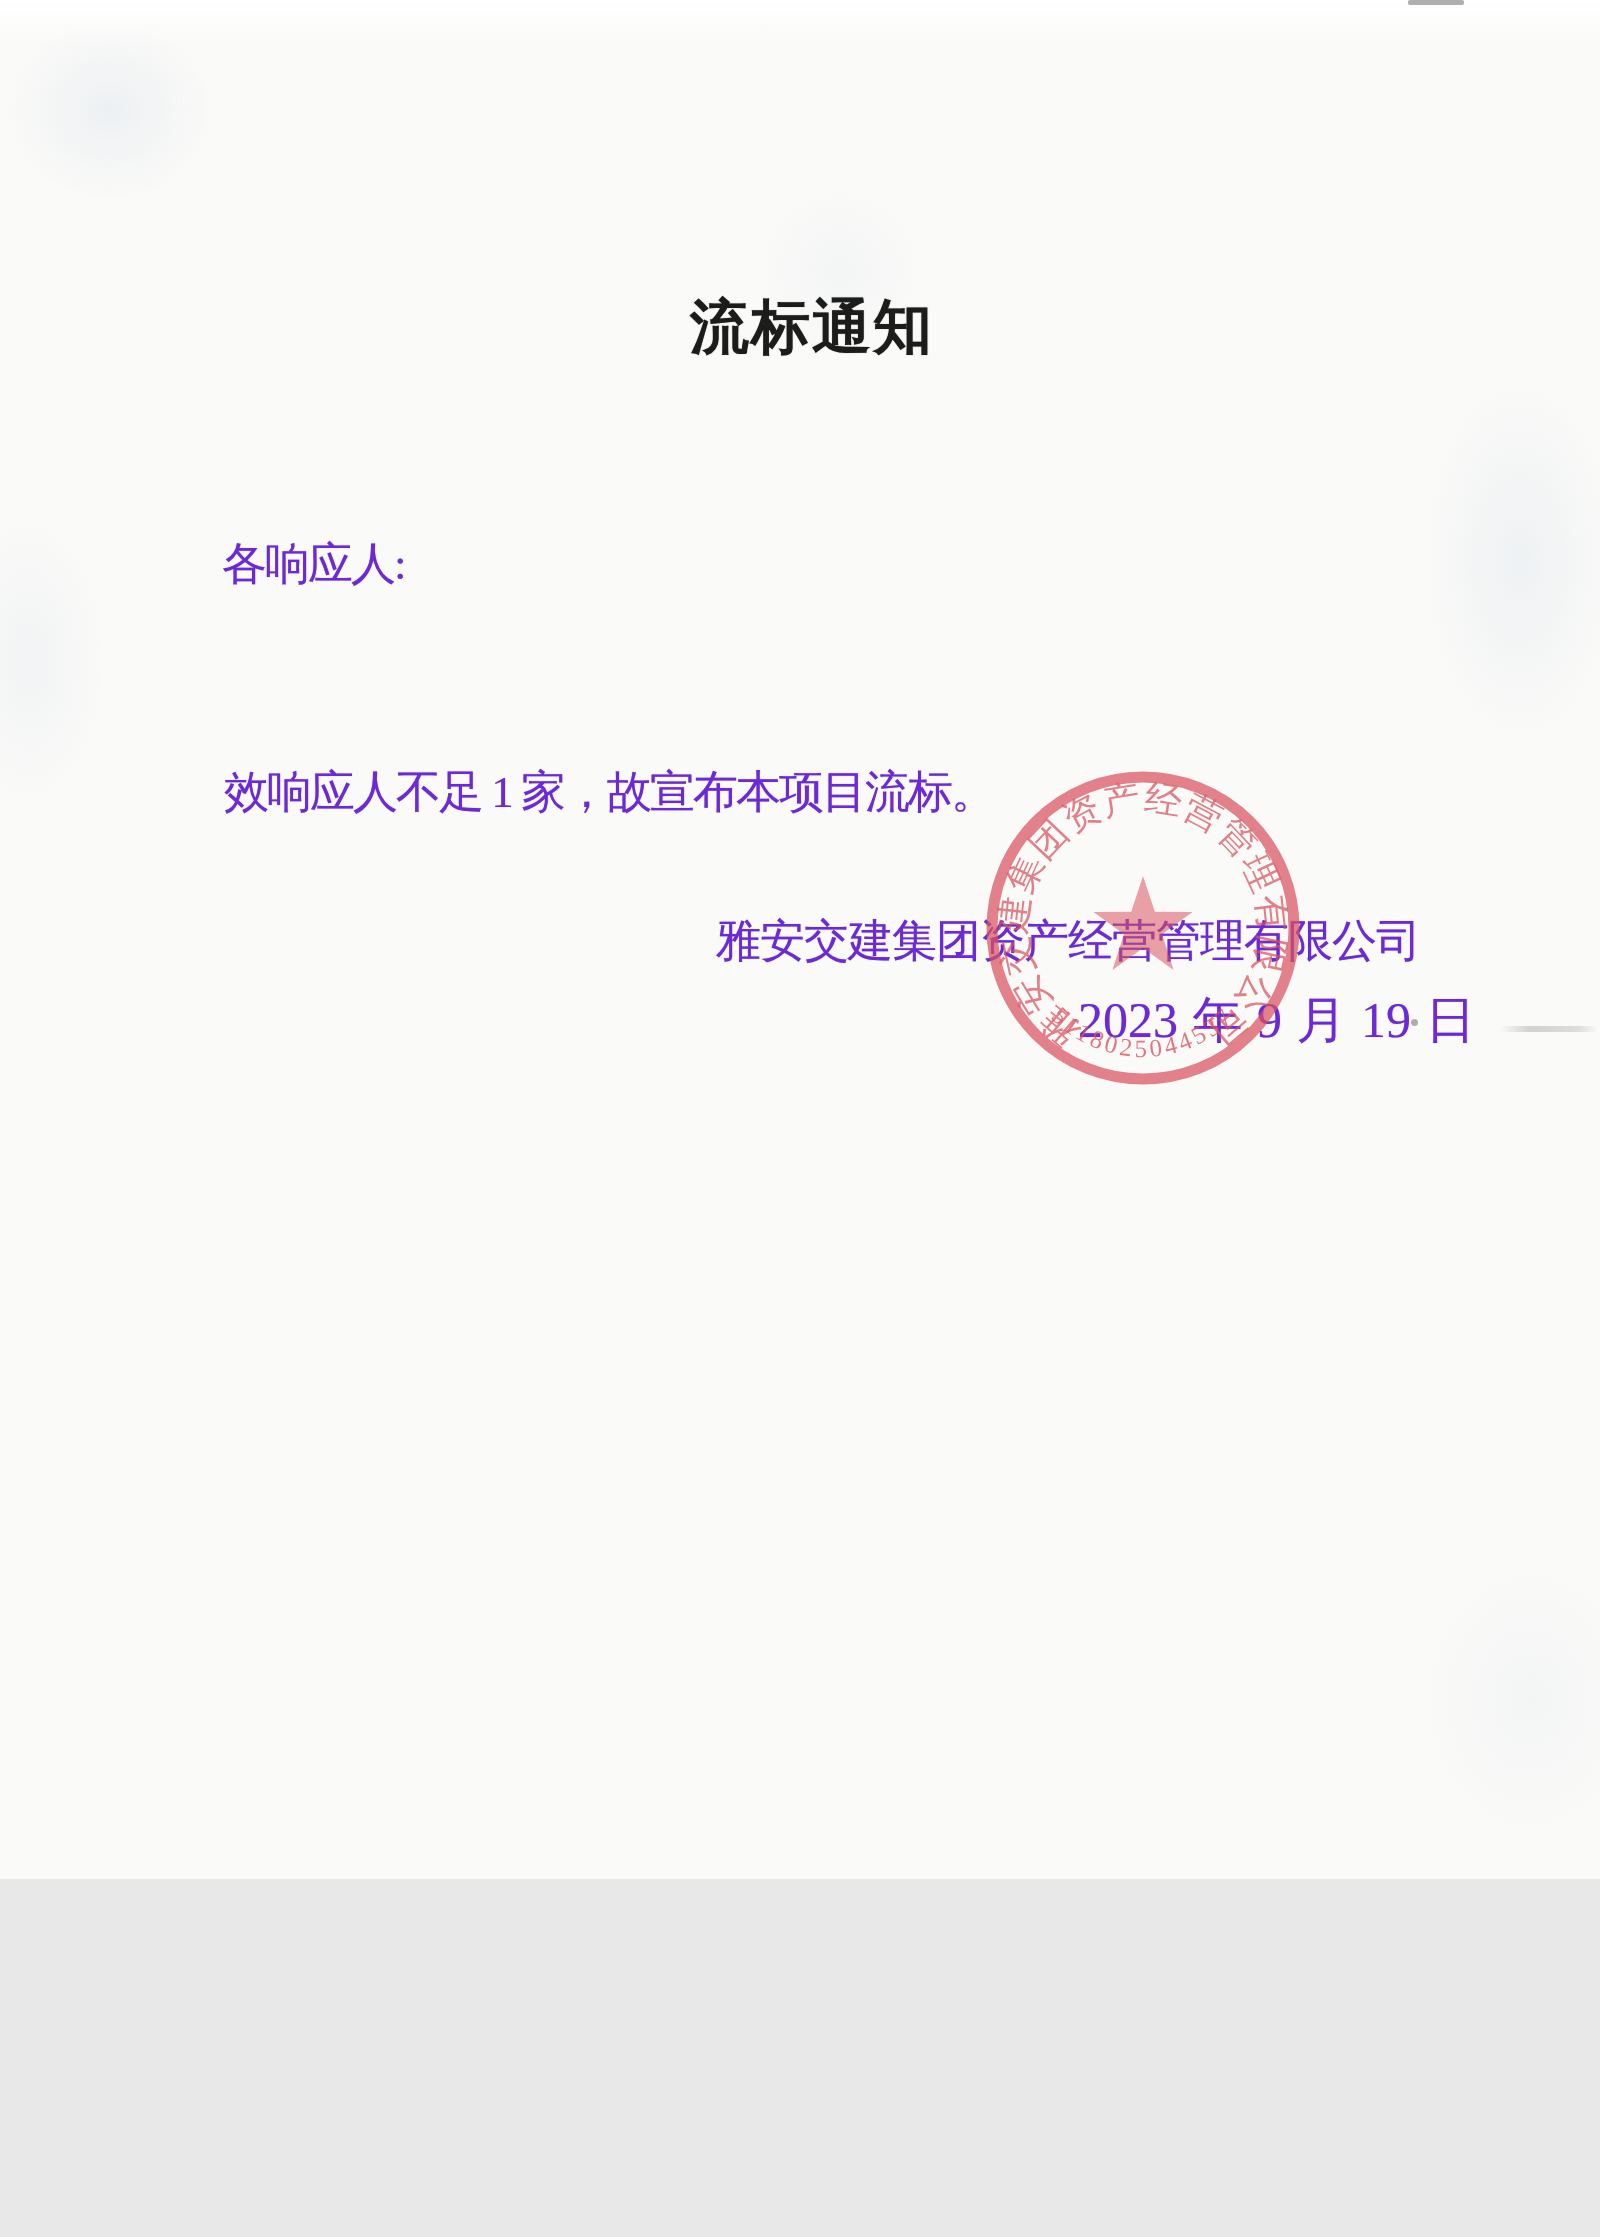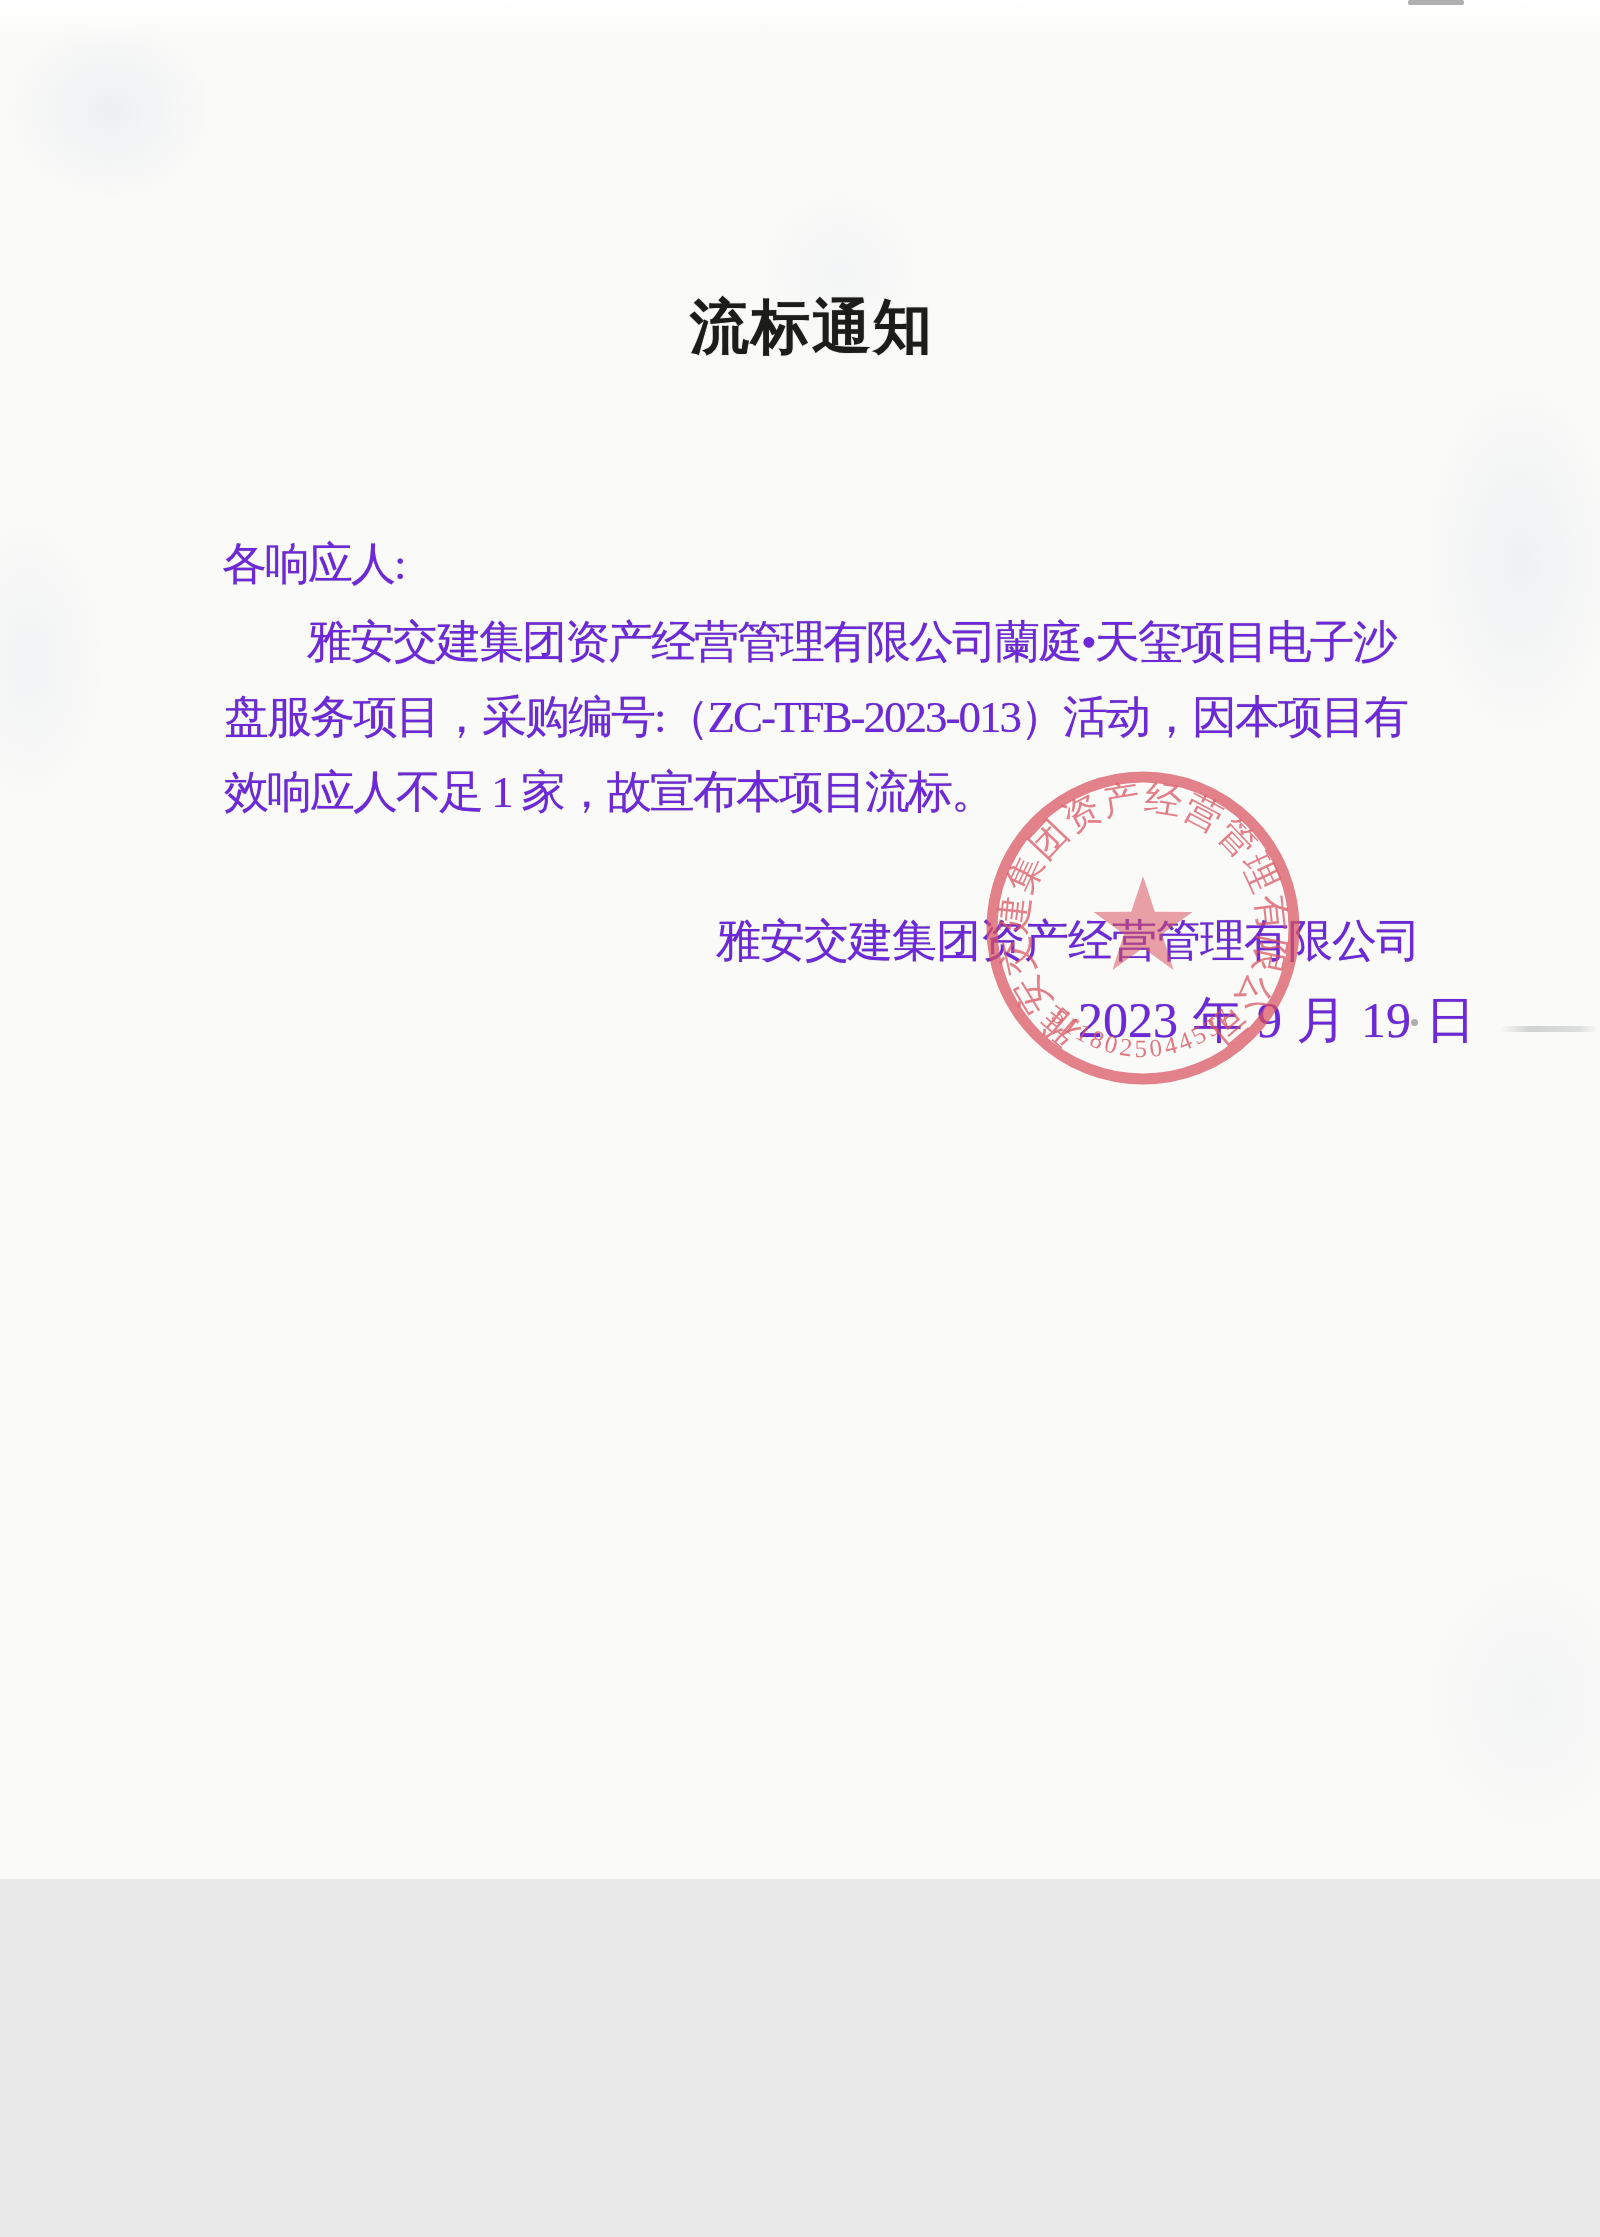--- a/index.html
+++ b/index.html
@@ -79,22 +79,20 @@
 </head>
 <body>
 
 <div class="page">
 
   <div class="scan-texture"></div>
 
   <div class="title">流标通知</div>
 
   <div class="bodyline greeting">各响应人:</div>
-  <div class="bodyline para-line-0">雅安交建集团资产经营管理有限公司蘭庭•天玺项目电子沙</div>
-  <div class="bodyline para-line-1">盘服务项目，采购编号:（ZC-TFB-2023-013）活动，因本项目有</div>
   <div class="bodyline para-line-2">效响应人不足 1 家，故宣布本项目流标。</div>
 
   <div class="bodyline sig-company">雅安交建集团资产经营管理有限公司</div>
   <div class="bodyline sig-date">2023 年 9 月 19 日</div>
 
   <svg class="stamp" viewBox="0 0 344 344" xmlns="http://www.w3.org/2000/svg">
     <defs>
       <path id="arcTop" d="M 110 271 A 117 117 0 1 1 234 271" fill="none"></path>
       <path id="arcBottom" d="M 69 249.6 A 129 129 0 0 0 275 249.6" fill="none"></path>
     </defs>

